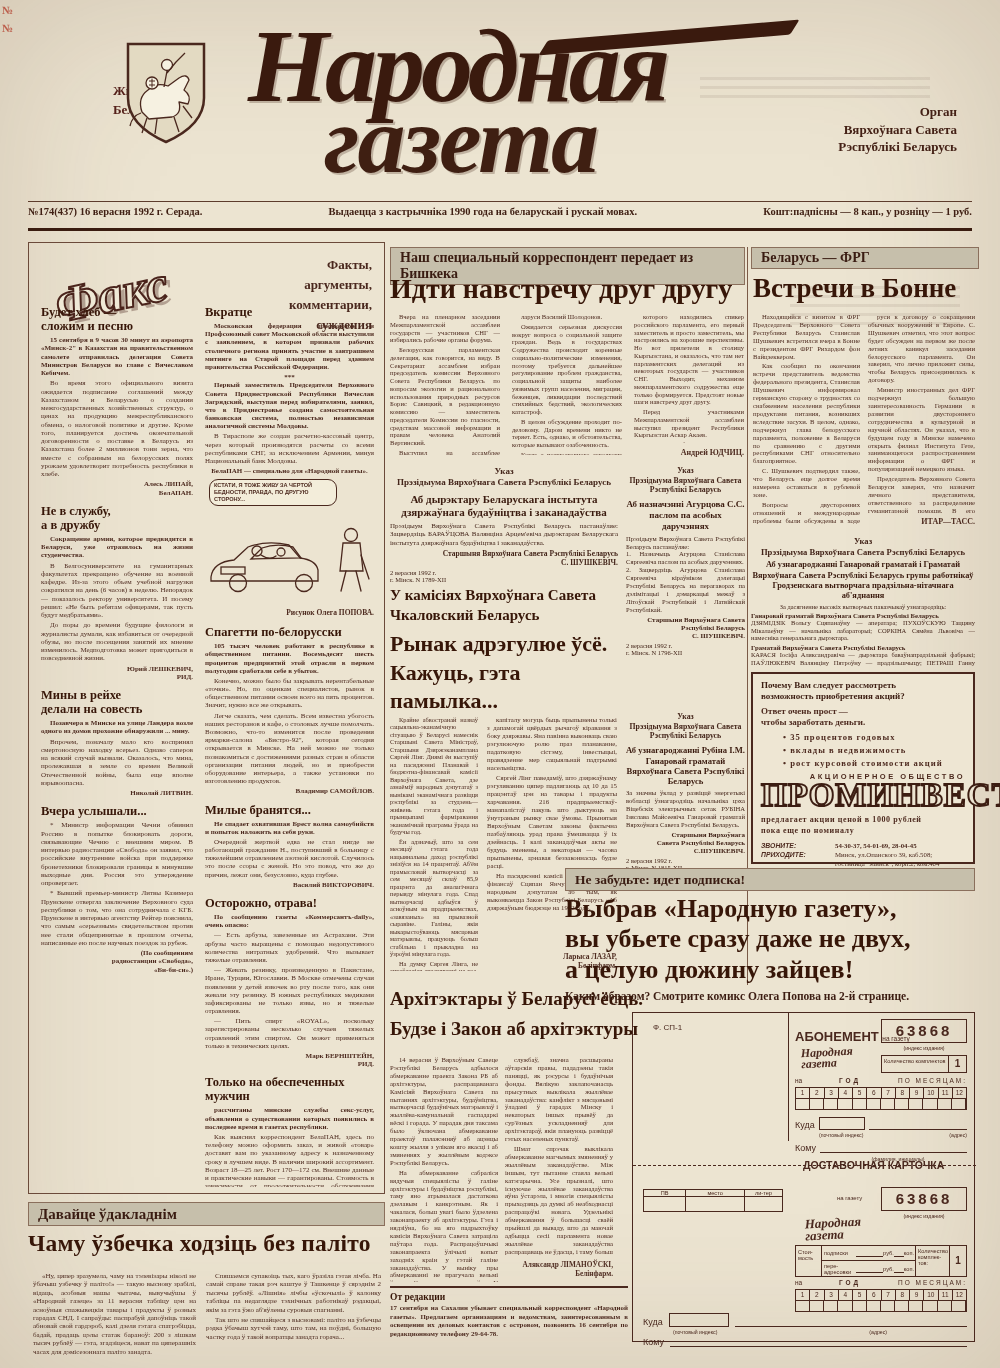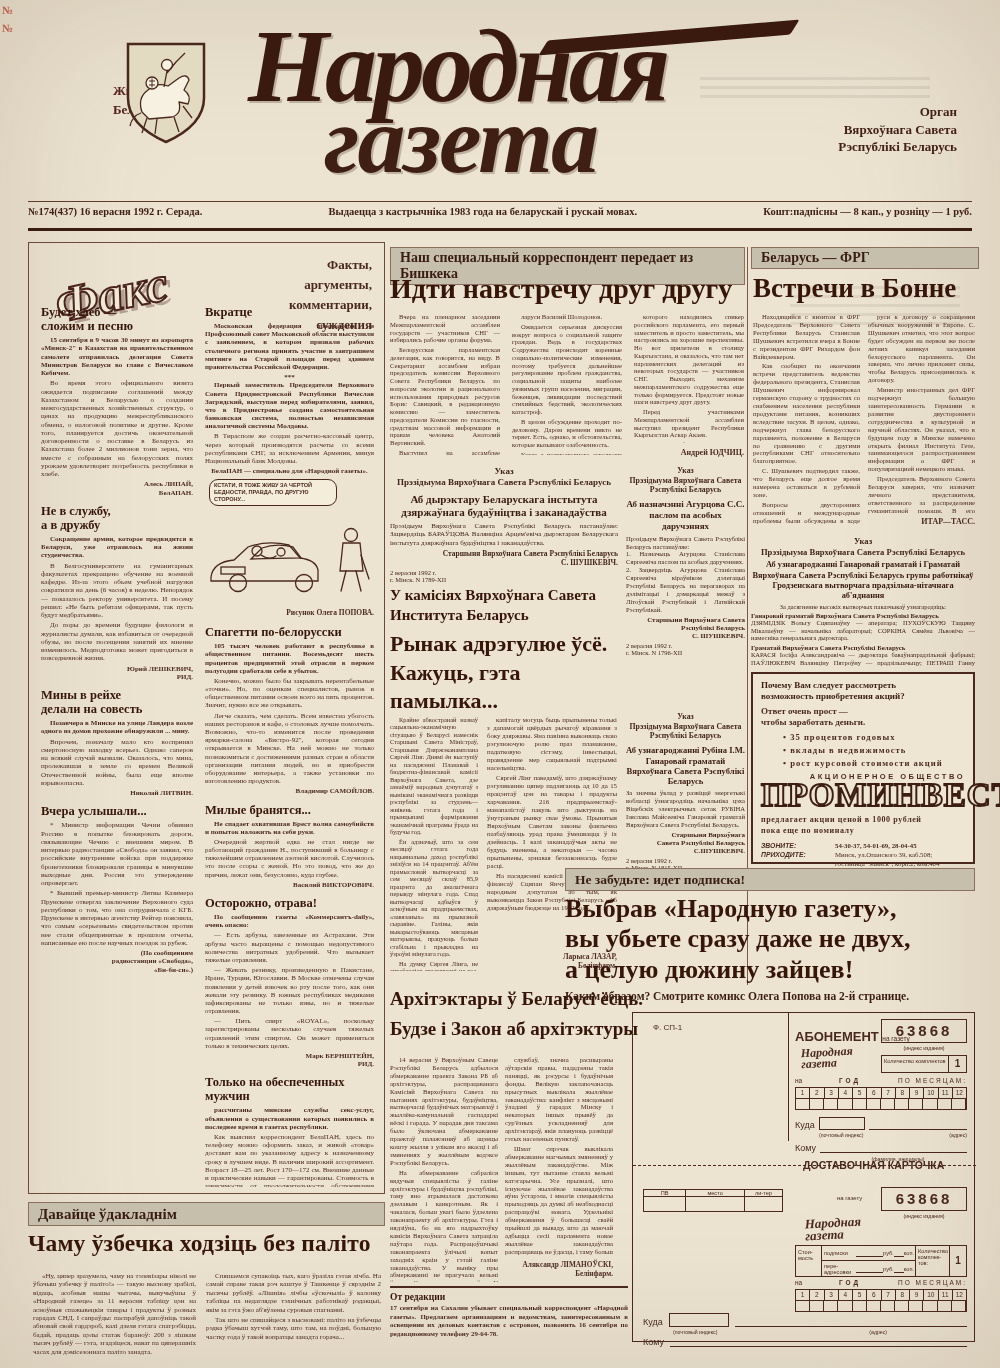--- a/index.html
+++ b/index.html
@@ -62,21 +62,21 @@
 <div class="abs" style="left:248px;top:14px;font-size:104px;font-weight:bold;font-style:italic;color:#3a1a0e;letter-spacing:-4px;line-height:1;text-shadow:2px 2px 0 rgba(58,26,14,.25)">Народная</div>
 <div class="abs" style="left:324px;top:92px;font-size:96px;font-weight:bold;font-style:italic;color:#3f1f12;letter-spacing:-2px;line-height:1;text-shadow:2px 2px 0 rgba(58,26,14,.25)">газета</div>
 
 <div class="abs pre" style="left:765px;top:103px;width:192px;text-align:right;font-weight:bold;font-size:13px;line-height:1.35;color:#442116">Орган
 Вярхоўнага Савета
 Рэспублікі Беларусь</div>
 
 <div class="hr" style="left:28px;top:201px;width:944px"></div>
 <div class="abs" style="left:28px;top:206px;width:944px;display:flex;justify-content:space-between;font-weight:bold;font-size:10.5px;color:#402014">
   <span>№174(437) 16 верасня 1992 г. Серада.</span>
-  <span>Выдаецца з кастрычніка 1983 года на беларускай і рускай мовах.</span>
+  <span>Выдаецца з кастрычніка 1990 года на беларускай і рускай мовах.</span>
   <span>Кошт:падпісны — 8 кап., у розніцу — 1 руб.</span>
 </div>
 <div class="abs" style="left:28px;top:228px;width:944px;height:3px;background:#3a1c10"></div>
 
 <div class="abs" style="left:28px;top:242px;width:357px;height:952px;border:1px solid #6b4a3a">
   <div class="abs" style="left:26px;top:22px;font-size:50px;font-weight:bold;font-style:italic;color:#efe9d6;-webkit-text-stroke:2px #4a241c;transform:rotate(-12deg);text-shadow:4px 4px 0 rgba(74,36,28,.35)">Факс</div>
   <div class="abs pre" style="right:12px;top:12px;text-align:right;font-size:13px;line-height:1.55;color:#4a281e;font-weight:bold">Факты,
 аргументы,
 комментарии,
 суждения</div>
@@ -224,21 +224,21 @@
   <div class="bd" style="font-size:6.6px;line-height:1.2">Прэзідыум Вярхоўнага Савета Рэспублікі Беларусь пастанаўляе:
 1. Назначыць Агурцова Станіслава Сяргеевіча паслом па асобых даручэннях.
 2. Зацвердзіць Агурцова Станіслава Сяргеевіча кіраўніком дэлегацыі Рэспублікі Беларусь на перагаворах па дэлімітацыі і дэмаркацыі межаў з Літоўскай Рэспублікай і Латвійскай Рэспублікай.</div>
   <div class="sig" style="font-size:7px">Старшыня Вярхоўнага Савета Рэспублікі Беларусь
 С. ШУШКЕВІЧ.</div>
   <div class="datep">2 верасня 1992 г.
 г. Мінск. N 1796-XII</div>
 </div>
 
 <div class="abs pre" style="left:390px;top:586px;width:235px;font-weight:bold;font-size:15px;line-height:1.3;color:#371608">У камісіях Вярхоўнага Савета
-Института Беларусь</div>
+Чкаловский Беларусь</div>
 <div class="abs hl pre" style="left:390px;top:630px;font-size:22px;line-height:1.3">Рынак адрэгулюе ўсё.
 Кажуць, гэта
 памылка...</div>
 <div class="col jc" style="left:390px;top:716px;width:88px;height:255px;font-size:6.4px;line-height:1.17">
     <p>Крайне абвостранай назваў сацыяльна-эканамічную сітуацыю ў Беларусі намеснік Старшыні Савета Міністраў, Старшыня Дзяржэканамплана Сяргей Лінг. Днямі ён выступіў на пасяджэнні Планавай і бюджэтна-фінансавай камісіі Вярхоўнага Савета, дзе азнаёміў народных дэпутатаў з вынікамі эканамічнага развіцця рэспублікі за студзень—жнівень гэтага года і прынцыпамі фарміравання эканамічнай праграмы ўрада на будучы год.</p>
     <p>Ён адзначыў, што за сем месяцаў гэтага года нацыянальны даход рэспублікі знізіўся на 14 працэнтаў. Аб'ём прамысловай вытворчасці за сем месяцаў склаў 85,9 працэнта да аналагічнага перыяду мінулага года. Спад вытворчасці адбыўся ў асноўным на прадпрыемствах, «завязаных» на прывазной сыравіне. Галіны, якія выкарыстоўваюць мясцовыя матэрыялы, працуюць больш стабільна і прыкладна на ўзроўні мінулага года.</p>
     <p>На думку Сяргея Лінга, не апраўдаліся спадзяванні на тое, што рынак адрэгулюе ўсё. Спекуляцыя, дзікае накапленне</p>
   </div>
 <div class="col jc" style="left:487px;top:716px;width:130px;height:232px;font-size:6.8px;line-height:1.18">
     <p>капіталу могуць быць прыпынены толькі з дапамогай цвёрдых рычагоў кіравання з боку дзяржавы. Яна павінна выконваць сваю рэгулюючую ролю праз планаванне, падатковую сістэму, інвестыцыі, правядзенне мер сацыяльнай падтрымкі насельніцтва.</p>

